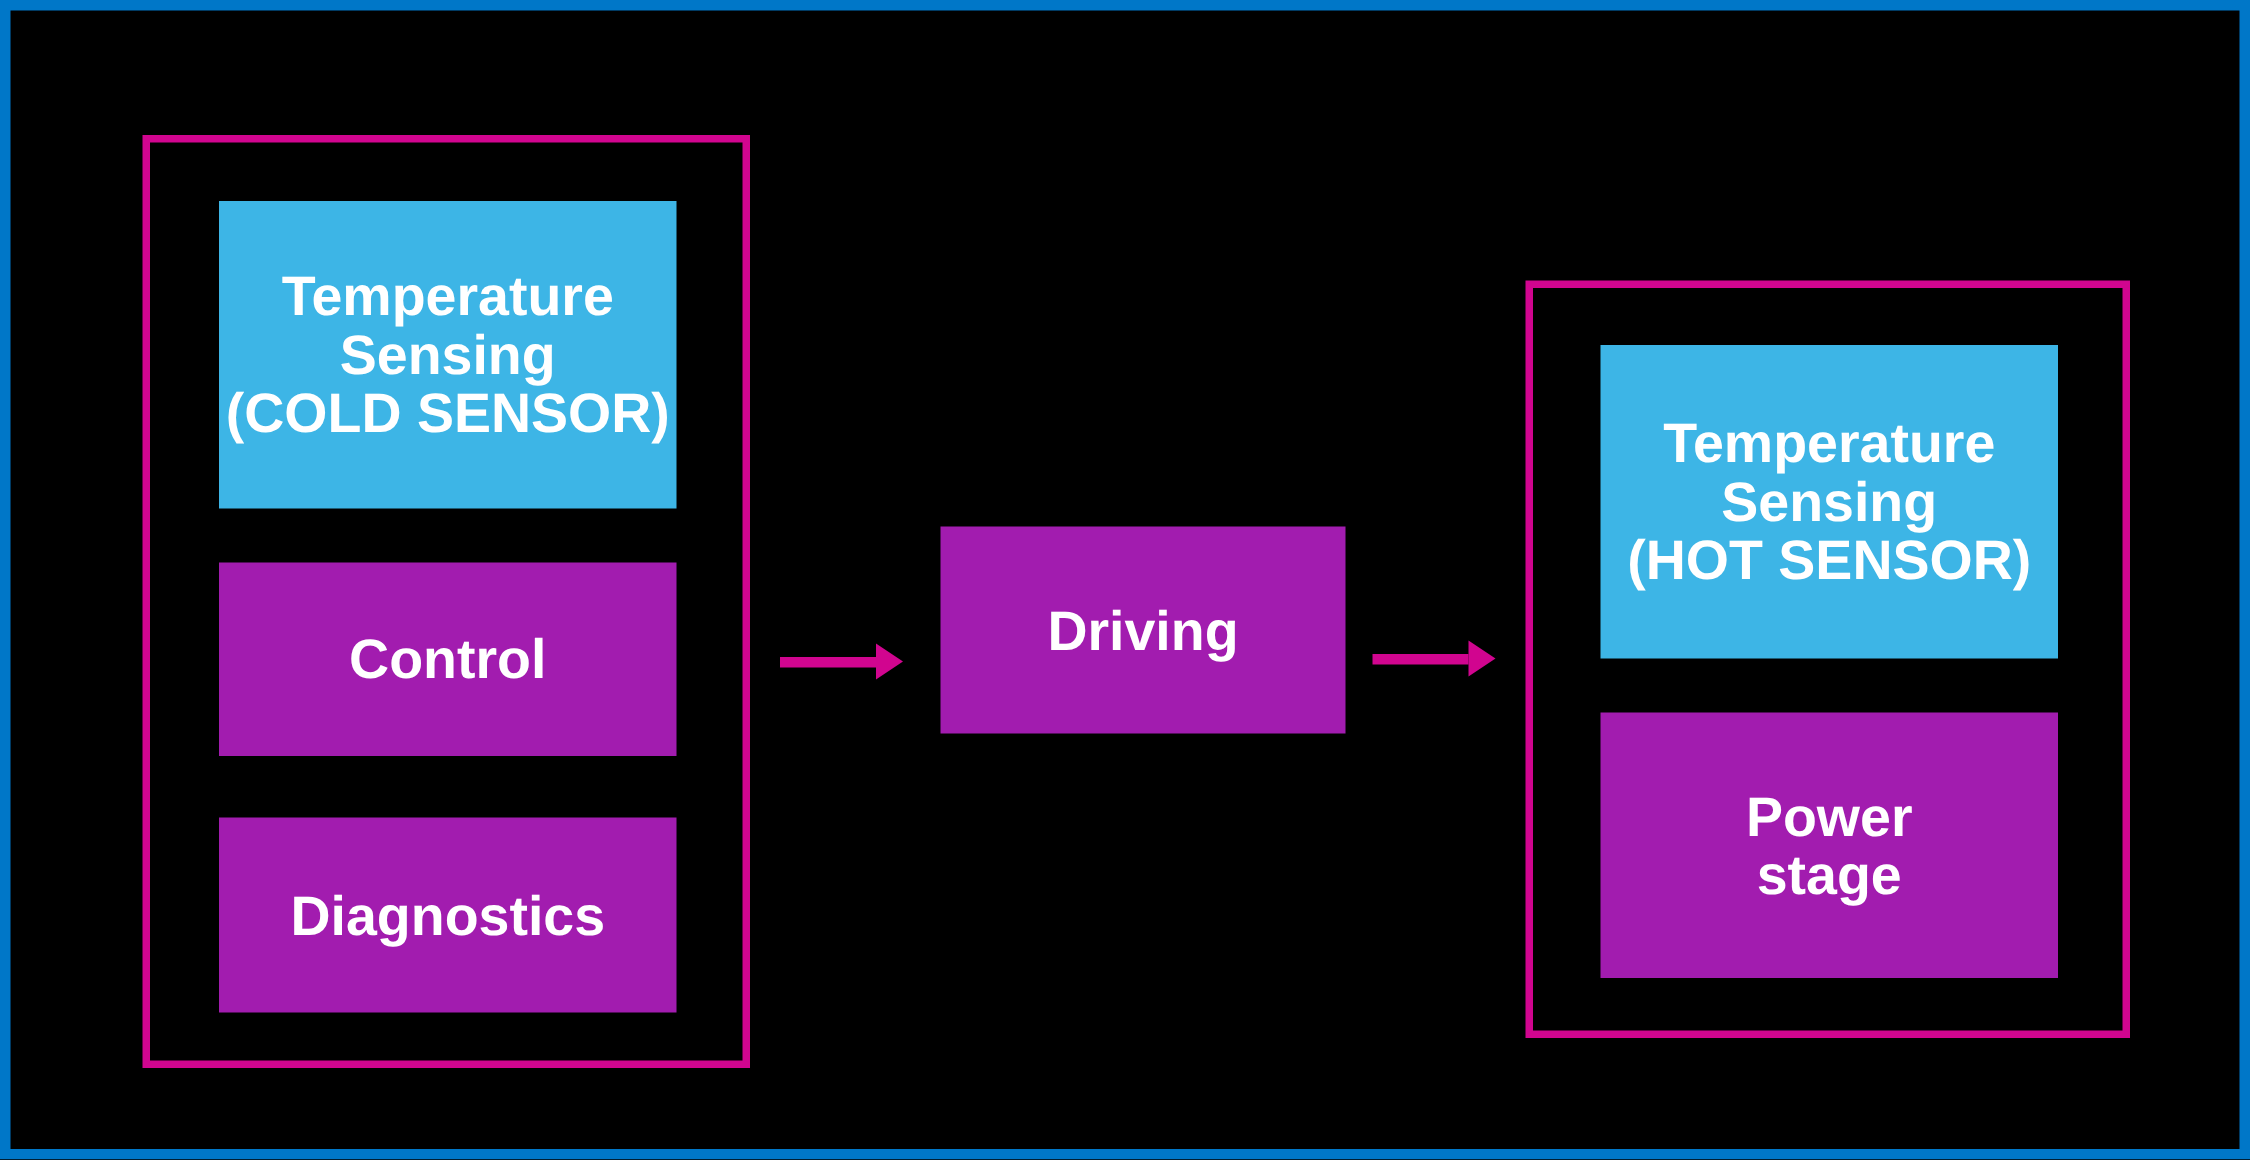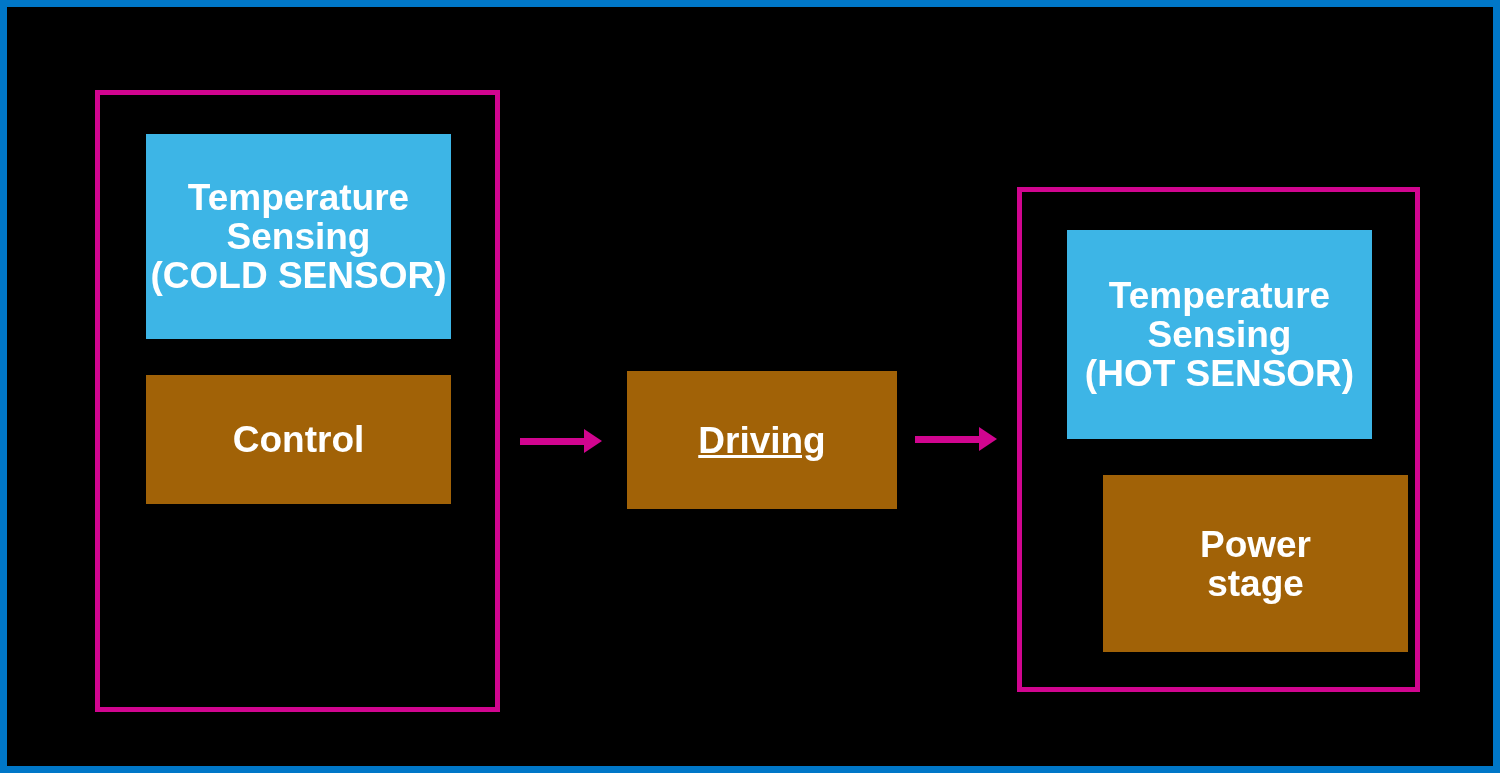--- a/index.html
+++ b/index.html
@@ -31,29 +31,29 @@
     align-items: center;
     justify-content: center;
     text-align: center;
     color: #FFFFFF;
     font-weight: bold;
     font-size: 37px;
     line-height: 39px;
   }
   .block-label { white-space: pre-line; }
 
-  .navy  { background: #a16207; }
+  .navy  { background: #a21caf; }
   .lblue { background: #3DB5E6; }
 
   .box-cold-sensor  { left: 139px;  top: 127px; width: 305px; height: 205px; }
   .box-control      { left: 139px;  top: 368px; width: 305px; height: 129px; }
   .box-diagnostics  { left: 139px;  top: 538px; width: 305px; height: 130px; }
-  .box-driving      { left: 620px;  top: 364px; width: 270px; height: 138px; text-decoration: underline; }
+  .box-driving      { left: 620px;  top: 344px; width: 270px; height: 138px; }
   .box-hot-sensor   { left: 1060px; top: 223px; width: 305px; height: 209px; }
-  .box-power-stage  { left: 1060px; top: 468px; width: 305px; height: 177px; margin-left: 36px; }
+  .box-power-stage  { left: 1060px; top: 468px; width: 305px; height: 177px; }
 
   .arrow {
     display: flex;
     align-items: center;
     height: 26px;
   }
   .arrow .shaft {
     width: 64px;
     height: 7px;
     background: #D1058F;
@@ -76,20 +76,23 @@
   <div class="abs group-outline group-cold"></div>
 
   <div class="abs block lblue box-cold-sensor">
     <span class="block-label">Temperature
 Sensing
 (COLD SENSOR)</span>
   </div>
   <div class="abs block navy box-control">
     <span class="block-label">Control</span>
   </div>
+  <div class="abs block navy box-diagnostics">
+    <span class="block-label">Diagnostics</span>
+  </div>
 
   <div class="abs arrow arrow-1">
     <span class="shaft"></span>
     <span class="head"></span>
   </div>
 
   <div class="abs block navy box-driving">
     <span class="block-label">Driving</span>
   </div>
 

